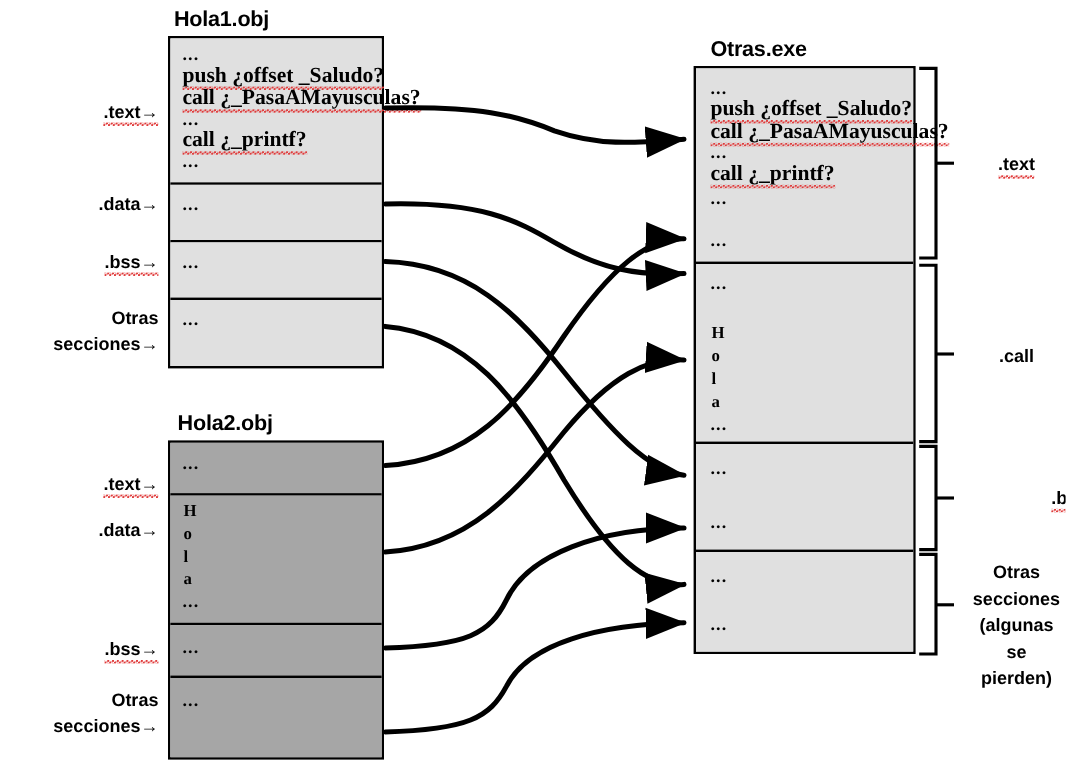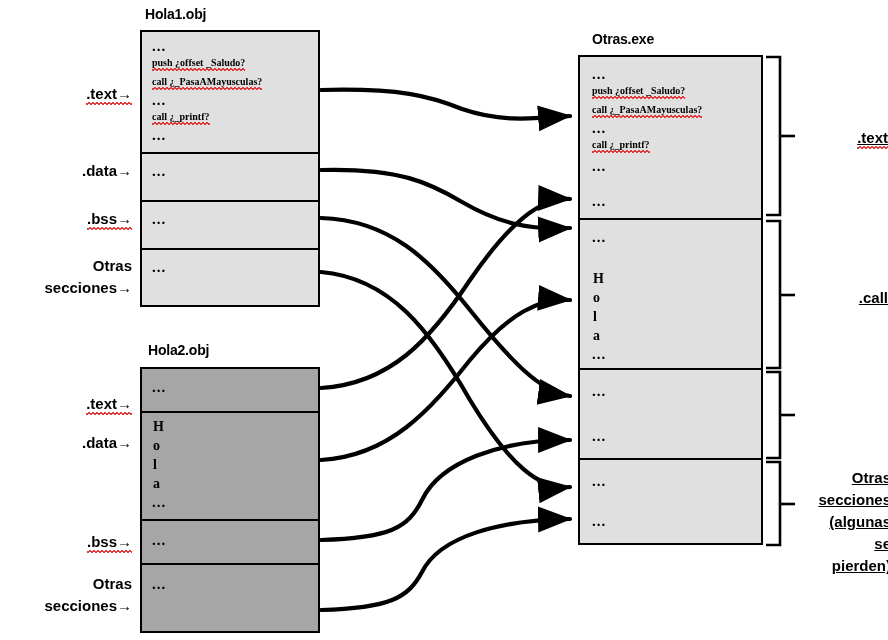--- a/index.html
+++ b/index.html
@@ -22,21 +22,21 @@
     left: 0; top: 0;
     width: 888px;
     height: 640px;
   }
 
   
   .box-title {
     position: absolute;
     font-family: "Liberation Sans", sans-serif;
     font-weight: bold;
-    font-size: 14px;
+    font-size: 18px;
     color: #000000;
     white-space: nowrap;
     letter-spacing: -0.2px;
   }
 
   
   .membox {
     position: absolute;
     box-sizing: border-box;
     border: 2px solid #000000;
@@ -53,21 +53,21 @@
     border-bottom: none;
   }
   .fill-light .seg { background: #e0e0e0; }
   .fill-dark  .seg { background: #a6a6a6; }
 
   
   .code {
     position: absolute;
     font-family: "Liberation Serif", serif;
     font-weight: bold;
-    font-size: 10px;
+    font-size: 18px;
     color: #000000;
     white-space: nowrap;
     line-height: 17px;
   }
   .code.small {
     font-size: 14px;
   }
   .dots {
     position: absolute;
     font-family: "Liberation Serif", serif;
@@ -94,22 +94,21 @@
     font-weight: bold;
     font-size: 15px;
     color: #000000;
     line-height: 22px;
     white-space: pre-line;
   }
   .side-label.left {
     text-align: right;
   }
   .side-label.right {
-    text-align: right;
-    text-decoration: underline;
+    text-align: center;
   }
 
   
   #wires {
     position: absolute;
     left: 0; top: 0;
     width: 888px;
     height: 640px;
     pointer-events: none;
   }

